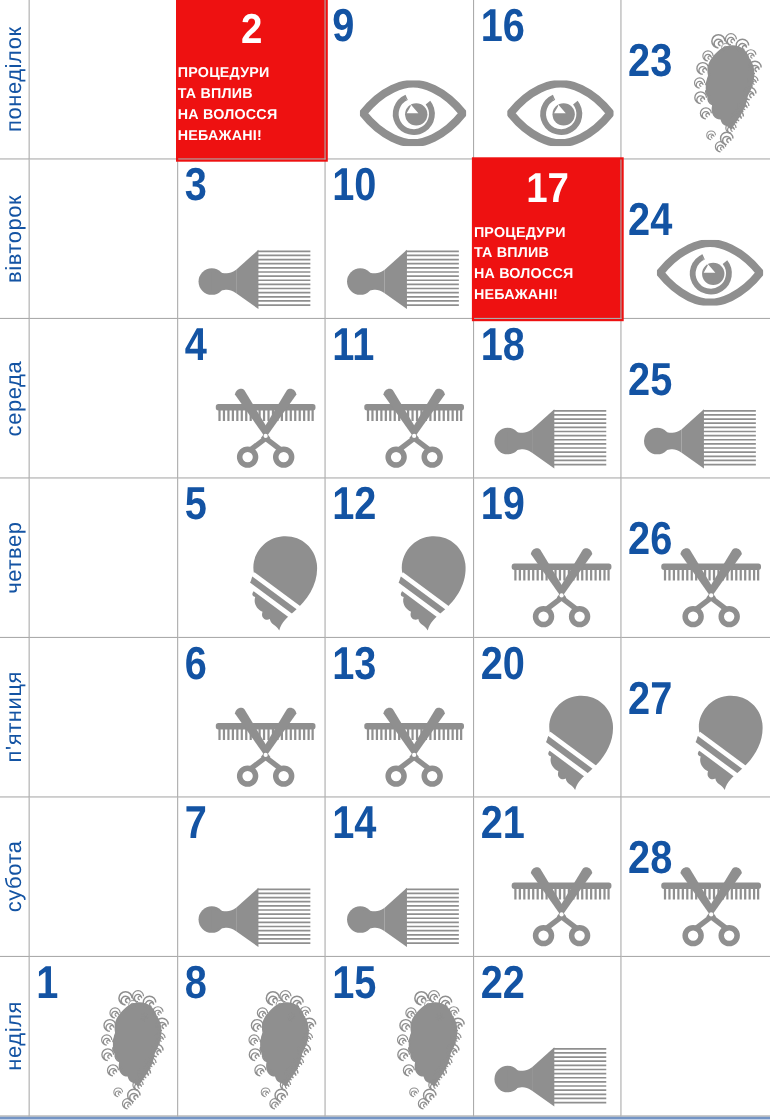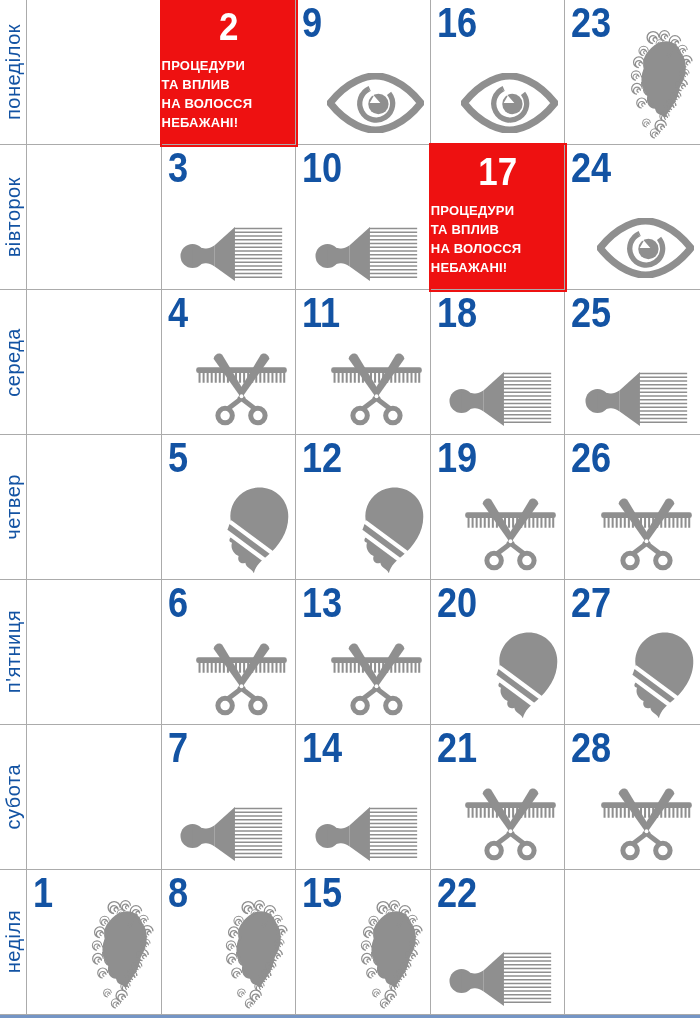--- a/index.html
+++ b/index.html
@@ -26,21 +26,21 @@
     color:var(--blue,#1353a3); font-size:20px; letter-spacing:.5px;
     white-space:nowrap;
   }
 
   .cell {
     position:relative;
     border-right:1px solid var(--grid,#ababab);
     border-bottom:1px solid var(--grid,#ababab);
     overflow:visible;
   }
-  .cells .cell:last-child { border-right:none; }
+  .cells .cell:last-child { border-right:none;margin-top:32px; }
   .row:last-child .cell, .row:last-child .label-cell { border-bottom:none; }
 
   .day {
     color:var(--blue,#1353a3);
     font-weight:bold; font-size:42px; line-height:44px;
     padding:1px 0 0 7px;
     transform:scaleX(.86); transform-origin:0 0;
     white-space:nowrap;
   }
 

